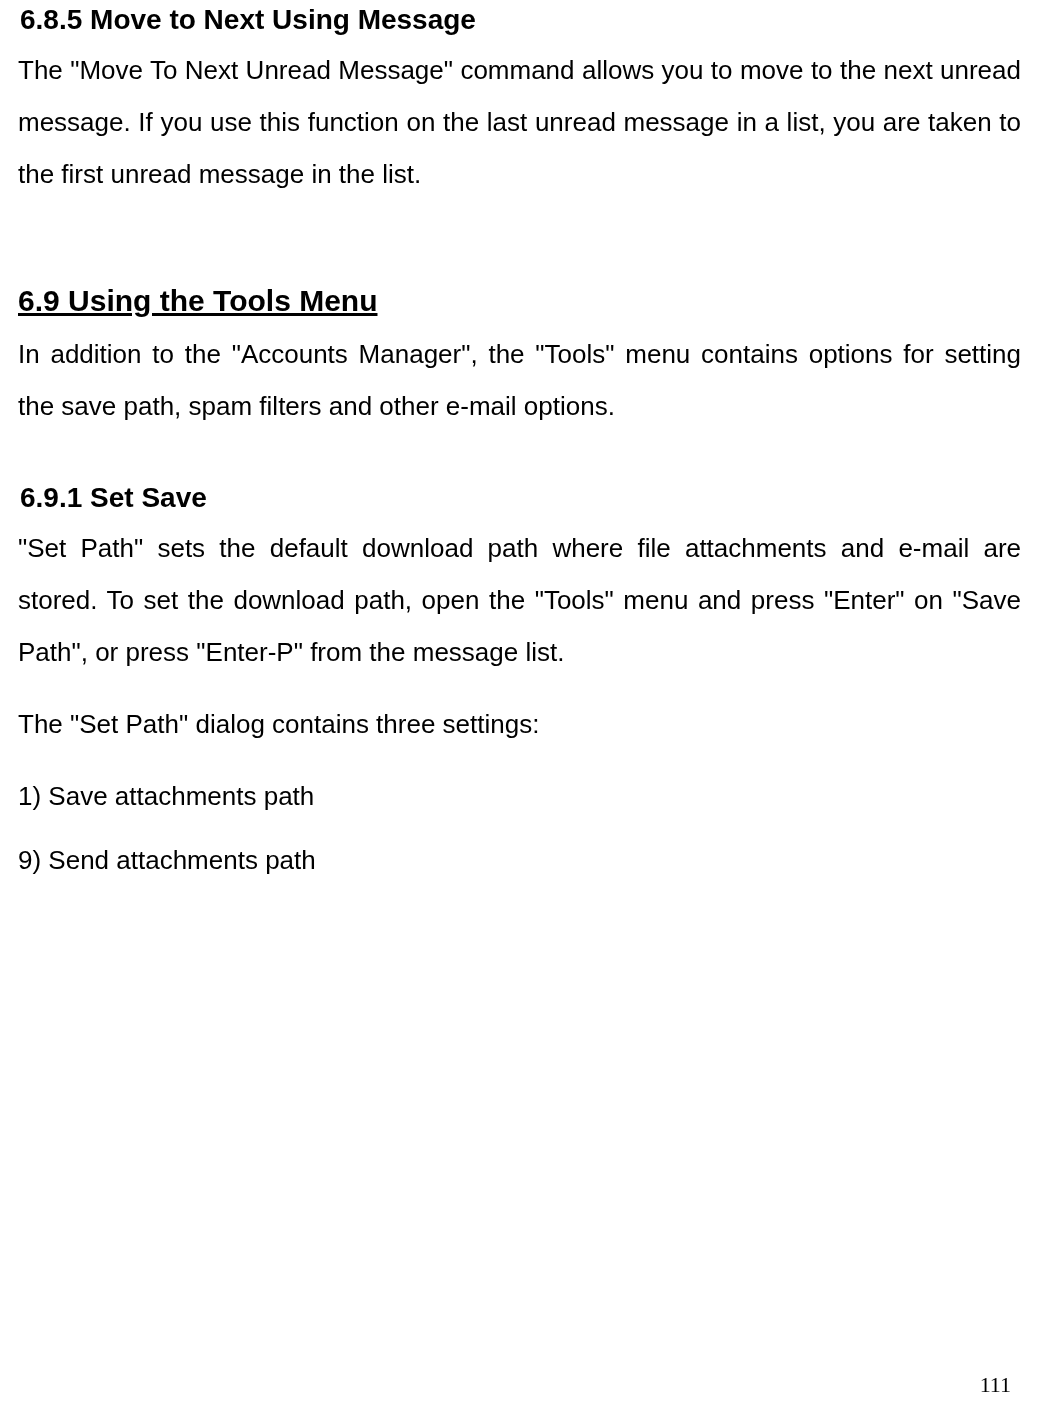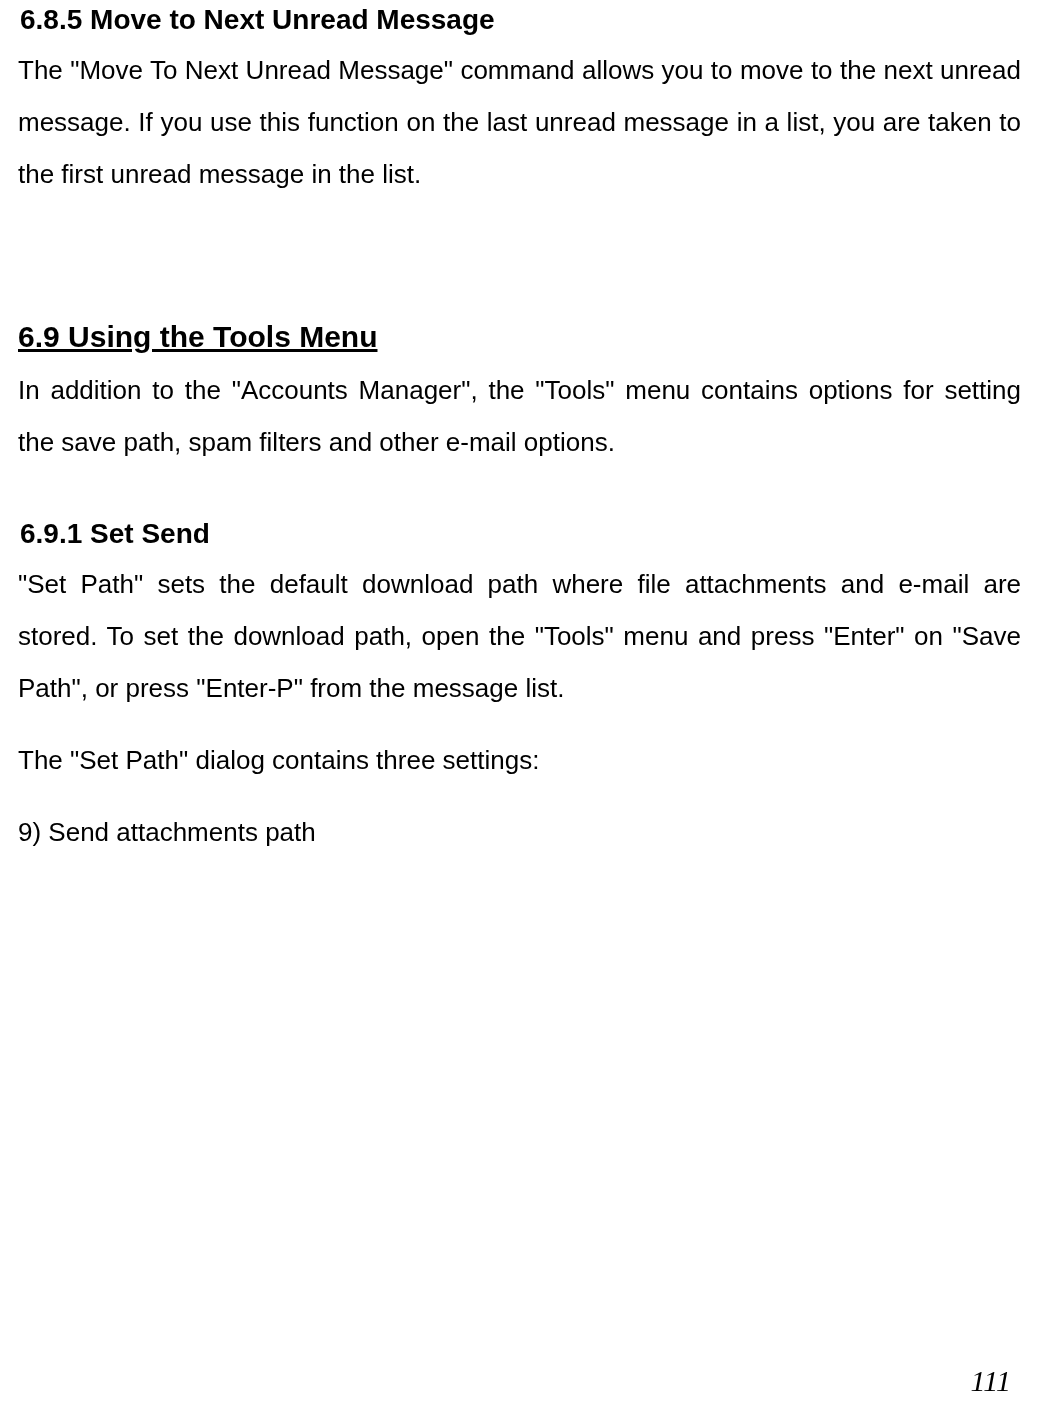--- a/index.html
+++ b/index.html
@@ -31,52 +31,52 @@
       text-decoration: underline;
       margin-bottom: 10px;
     }
     p {
       font-size: 26px;
       line-height: 2.0;
       text-align: justify;
       margin-bottom: 20px;
     }
     .section-gap {
-      margin-top: 120px;
+      margin-top: 84px;
     }
     .subsection-gap {
       margin-top: 50px;
     }
     .list-item {
       font-size: 26px;
       line-height: 2.0;
       margin-bottom: 12px;
     }
     .page-number {
       position: absolute;
       bottom: 20px;
       right: 28px;
-      font-size: 30px;
+      font-size: 22px;
       font-family: "Times New Roman", Times, serif;
-      font-style: italic;
     }
   </style>
 </head>
 <body>
 
 <div class="content">
-  <h3>6.8.5 Move to Next Unread Message</h3>
+  <h3>6.8.5 Move to Next Using Message</h3>
   <p>The "Move To Next Unread Message" command allows you to move to the next unread message. If you use this function on the last unread message in a list, you are taken to the first unread message in the list.</p>
 
   <div class="section-gap">
     <h2>6.9 Using the Tools Menu</h2>
     <p>In addition to the "Accounts Manager", the "Tools" menu contains options for setting the save path, spam filters and other e-mail options.</p>
   </div>
 
   <div class="subsection-gap">
-    <h3>6.9.1 Set Send</h3>
+    <h3>6.9.1 Set Save</h3>
     <p>"Set Path" sets the default download path where file attachments and e-mail are stored. To set the download path, open the "Tools" menu and press "Enter" on "Save Path", or press "Enter-P" from the message list.</p>
     <p>The "Set Path" dialog contains three settings:</p>
+    <div class="list-item">1) Save attachments path</div>
     <div class="list-item">9) Send attachments path</div>
   </div>
 </div>
 
 <div class="page-number">111</div>
 
 </body></html>

